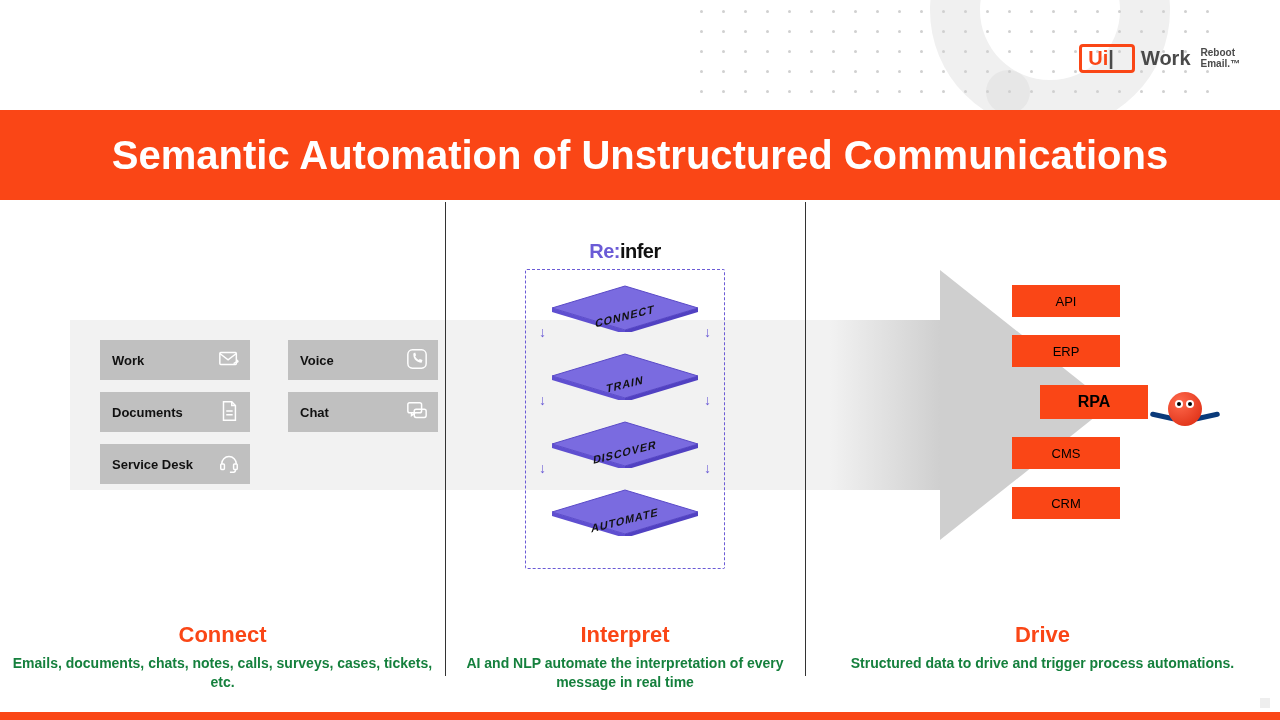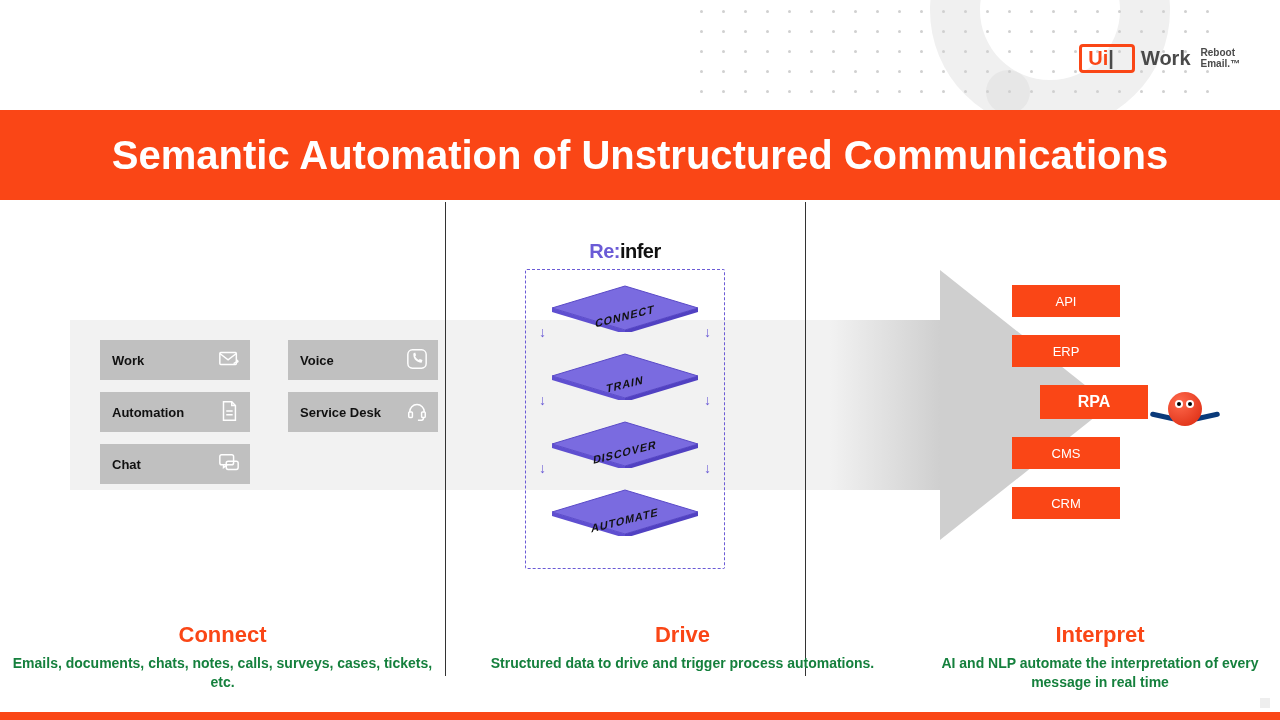--- a/index.html
+++ b/index.html
@@ -114,21 +114,21 @@
   }
   .flow-arrow {
     position: absolute; font-size: 14px; color: #6b5bd6;
   }
   
   .drive-col {
     position: absolute; top: 85px; left: 1012px; display: flex; flex-direction: column;
     gap: 18px; align-items: flex-start; z-index: 2;
   }
   .target {
-    background: #fa4616; color: #ffffff; font-size: 13px; font-weight: 400;
+    background: #fa4616; color: #000000; font-size: 13px; font-weight: 400;
     height: 32px; width: 108px; display: flex; align-items: center; justify-content: center;
   }
   .target.rpa { font-weight: 700; font-size: 16px; margin-left: 28px; height: 34px; }
   .mascot {
     position: absolute; top: 192px; left: 1168px; z-index: 3;
   }
   .mascot-body {
     width: 34px; height: 34px; background: radial-gradient(circle at 35% 30%, #ff6a4d, #d9260c);
     border-radius: 50%; position: relative;
   }
@@ -317,42 +317,42 @@
           </svg></span>
     </div>
     <div class="pill">
       <span>Voice</span>
       <span><svg viewBox="0 0 24 24">
             <rect x="2" y="2" width="20" height="20" rx="5"></rect>
             <path d="M8 7c0 5 4 9 9 9l1-3-3-1-1 1c-2-1-3-2-4-4l1-1-1-3-2 1z" fill="#fff" stroke="none"></path>
           </svg></span>
     </div>
     <div class="pill doc">
-      <span>Automation</span>
+      <span>Documents</span>
       <span><svg viewBox="0 0 24 24">
             <path d="M6 2h9l4 4v16H6z"></path>
             <path d="M15 2v4h4"></path>
             <path d="M9 12h7M9 16h7"></path>
+          </svg></span>
+    </div>
+    <div class="pill chat">
+      <span>Chat</span>
+      <span><svg viewBox="0 0 24 24">
+            <rect x="2" y="3" width="15" height="11" rx="2"></rect>
+            <path d="M6 14v3l4-3"></path>
+            <rect x="9" y="10" width="13" height="9" rx="2"></rect>
           </svg></span>
     </div>
     <div class="pill sd">
       <span>Service Desk</span>
       <span><svg viewBox="0 0 24 24">
             <path d="M4 13a8 8 0 0 1 16 0"></path>
             <rect x="3" y="13" width="4" height="6" rx="1"></rect>
             <rect x="17" y="13" width="4" height="6" rx="1"></rect>
             <path d="M19 19v1a2 2 0 0 1-2 2h-4"></path>
-          </svg></span>
-    </div>
-    <div class="pill chat">
-      <span>Chat</span>
-      <span><svg viewBox="0 0 24 24">
-            <rect x="2" y="3" width="15" height="11" rx="2"></rect>
-            <path d="M6 14v3l4-3"></path>
-            <rect x="9" y="10" width="13" height="9" rx="2"></rect>
           </svg></span>
     </div>
   </div>
 
   <div class="interpret-wrap">
     <div class="reinfer-logo">
       <span class="re">Re:</span><span>infer</span>
     </div>
     <div class="dashed-box">
       <div class="layer">
@@ -425,26 +425,26 @@
           <div class="mascot-pupil"></div>
         </div>
     </div>
   </div>
 
   <div class="captions">
     <div class="cap c1">
       <h3>Connect</h3>
       <p>Emails, documents, chats, notes, calls, surveys, cases, tickets, etc.</p>
     </div>
+    <div class="cap c2">
+      <h3>Interpret</h3>
+      <p>AI and NLP automate the interpretation of every message in real time</p>
+    </div>
     <div class="cap c3">
       <h3>Drive</h3>
       <p>Structured data to drive and trigger process automations.</p>
     </div>
-    <div class="cap c2">
-      <h3>Interpret</h3>
-      <p>AI and NLP automate the interpretation of every message in real time</p>
-    </div>
   </div>
 
 </div>
 
 <div class="pgbox"></div>
 <div class="footer"></div>
 
 </body></html>

